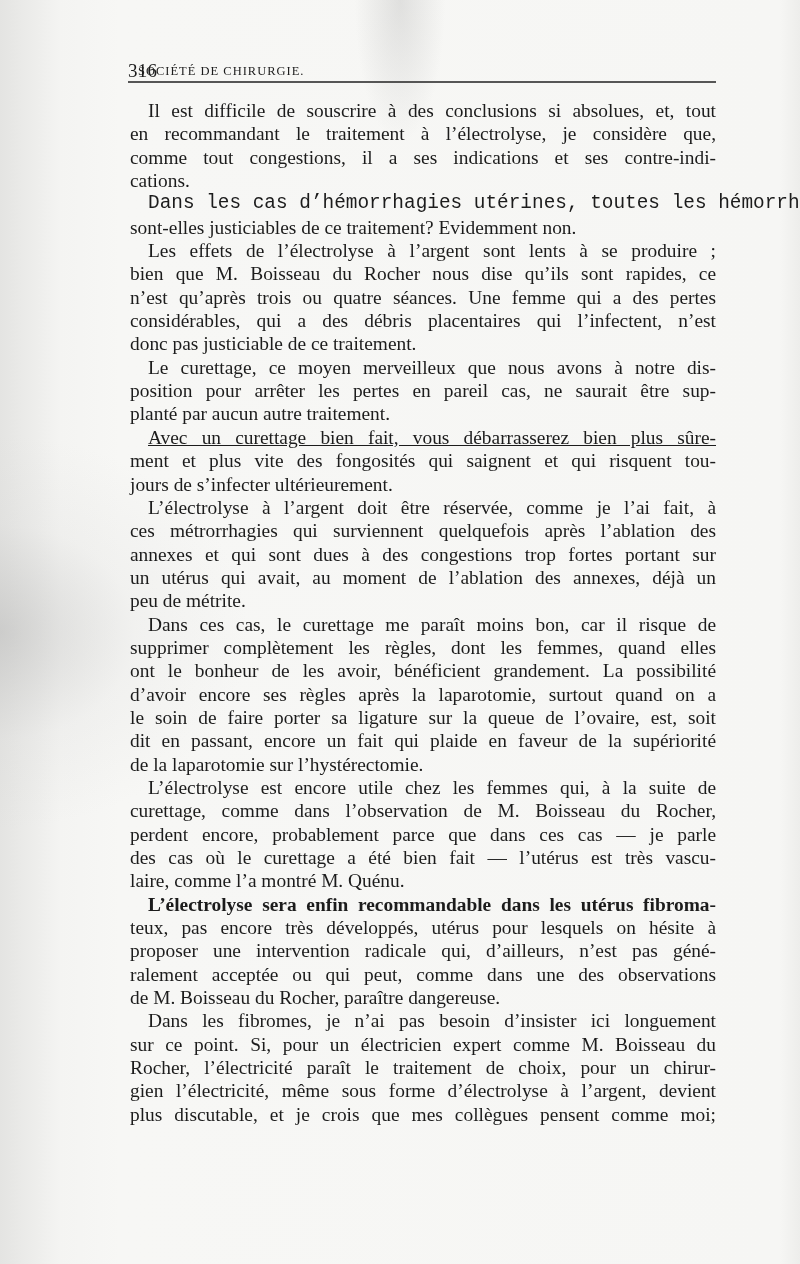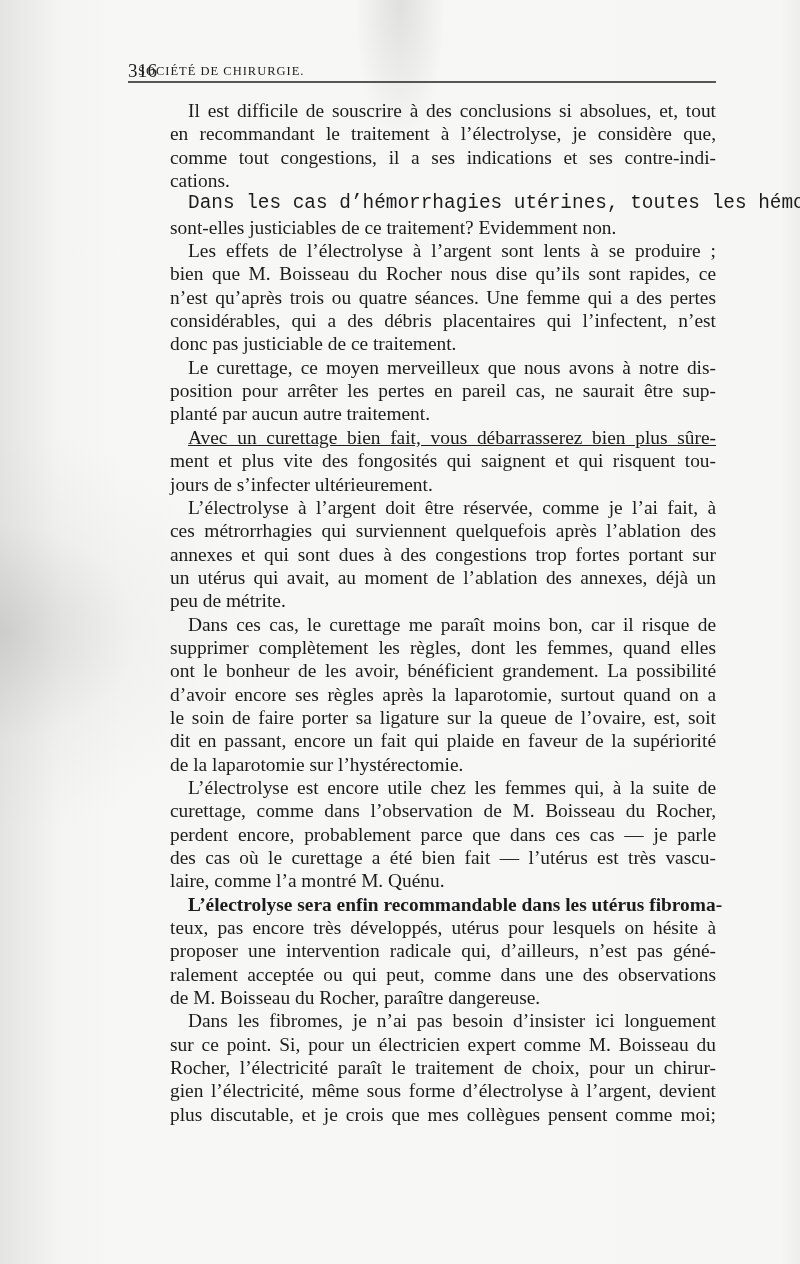--- a/index.html
+++ b/index.html
@@ -31,21 +31,21 @@
   }
   .rule {
     position: absolute; left: 128px; top: 81px; width: 588px; height: 1.5px;
     background: #3a3a3a; opacity: 0.85;
   }
   .body-text {
     position: absolute; left: 130px; top: 99px; width: 586px;
     font-size: 19.4px; line-height: 23.35px;
     text-align: justify;
   }
-  .line { display: block; text-align: justify; text-align-last: justify; white-space: nowrap; margin-left: 40px; }
+  .line { display: block; text-align: justify; text-align-last: justify; white-space: nowrap; }
   .line.last { text-align-last: left; }
 </style>
 </head>
 <body>
 
 <div class="page-bg"></div>
 
 <div class="running-head">
   <span class="page-number">316</span>
   <span class="running-title">SOCIÉTÉ DE CHIRURGIE.</span>

